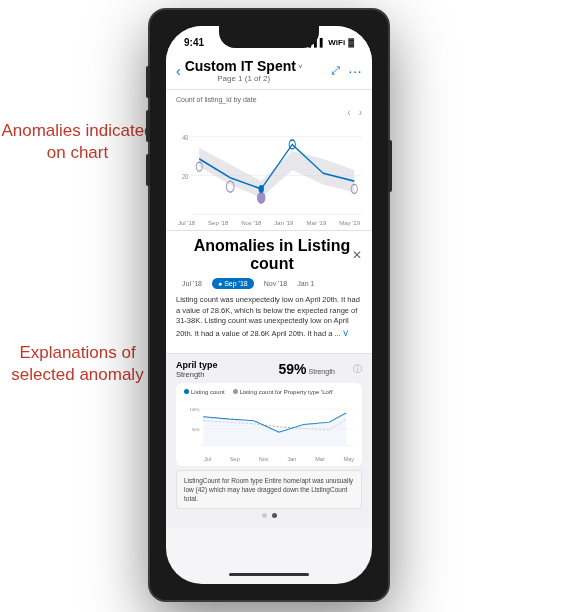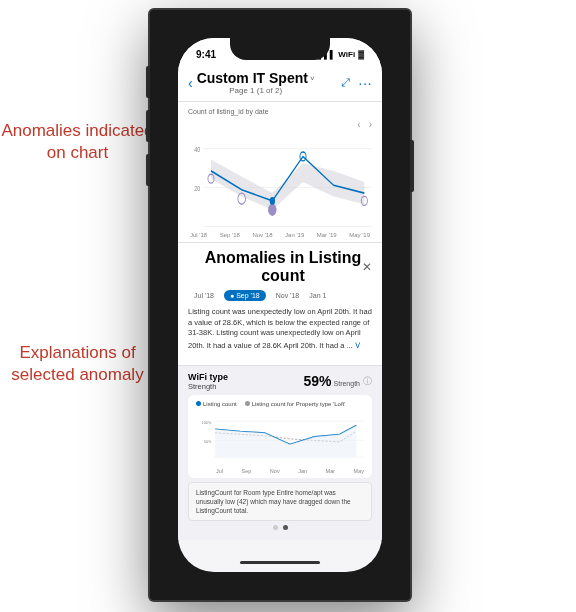--- a/index.html
+++ b/index.html
@@ -48,27 +48,27 @@
     
     .phone-wrapper {
       position: absolute;
       left: 150px;
       top: 10px;
       width: 280px;
       height: 590px;
     }
 
     .phone-outer {
-      width: 260px;
+      width: 238px;
       height: 590px;
       background: #1a1a1a;
-      border-radius: 4px;
+      border-radius: 16px;
       position: relative;
       box-shadow: 0 0 0 2px #3a3a3a, 0 20px 60px rgba(0,0,0,0.5);
-      padding: 28px;
+      padding: 16px;
     }
 
     
     .phone-outer::before {
       content: '';
       position: absolute;
       left: -4px;
       top: 100px;
       width: 4px;
       height: 32px;
@@ -313,21 +313,21 @@
     }
 
     .host-type-value {
       font-size: 7.5px;
       color: #444;
     }
 
     .strength-area {
       display: flex;
       align-items: center;
-      gap: 3px;
+      gap: 18px;
     }
 
     .strength-pct {
       font-size: 14px;
       font-weight: 700;
       color: #000;
     }
 
     .strength-label {
       font-size: 7px;
@@ -530,21 +530,21 @@
 
         <div class="anomaly-text">
           <span>Listing count was unexpectedly low on April 20th. It had a value of 28.6K, which is below the expected range of 31-38K. Listing count was unexpectedly low on April 20th. It had a value of 28.6K April 20th. It had a ...</span>
           <span class="read-more-chevron">˅</span>
         </div>
       </div>
 
       <div class="host-type-section">
         <div class="host-type-row">
           <div>
-            <div class="host-type-label">WiFi type</div>
+            <div class="host-type-label">April type</div>
             <div class="host-type-value">Strength</div>
           </div>
           <div class="strength-area">
             <div>
               <div style="display:flex;align-items:baseline;gap:2px;">
                 <span class="strength-pct">59%</span>
                 <span class="strength-label">Strength</span>
               </div>
             </div>
             <span class="info-icon">ⓘ</span>

